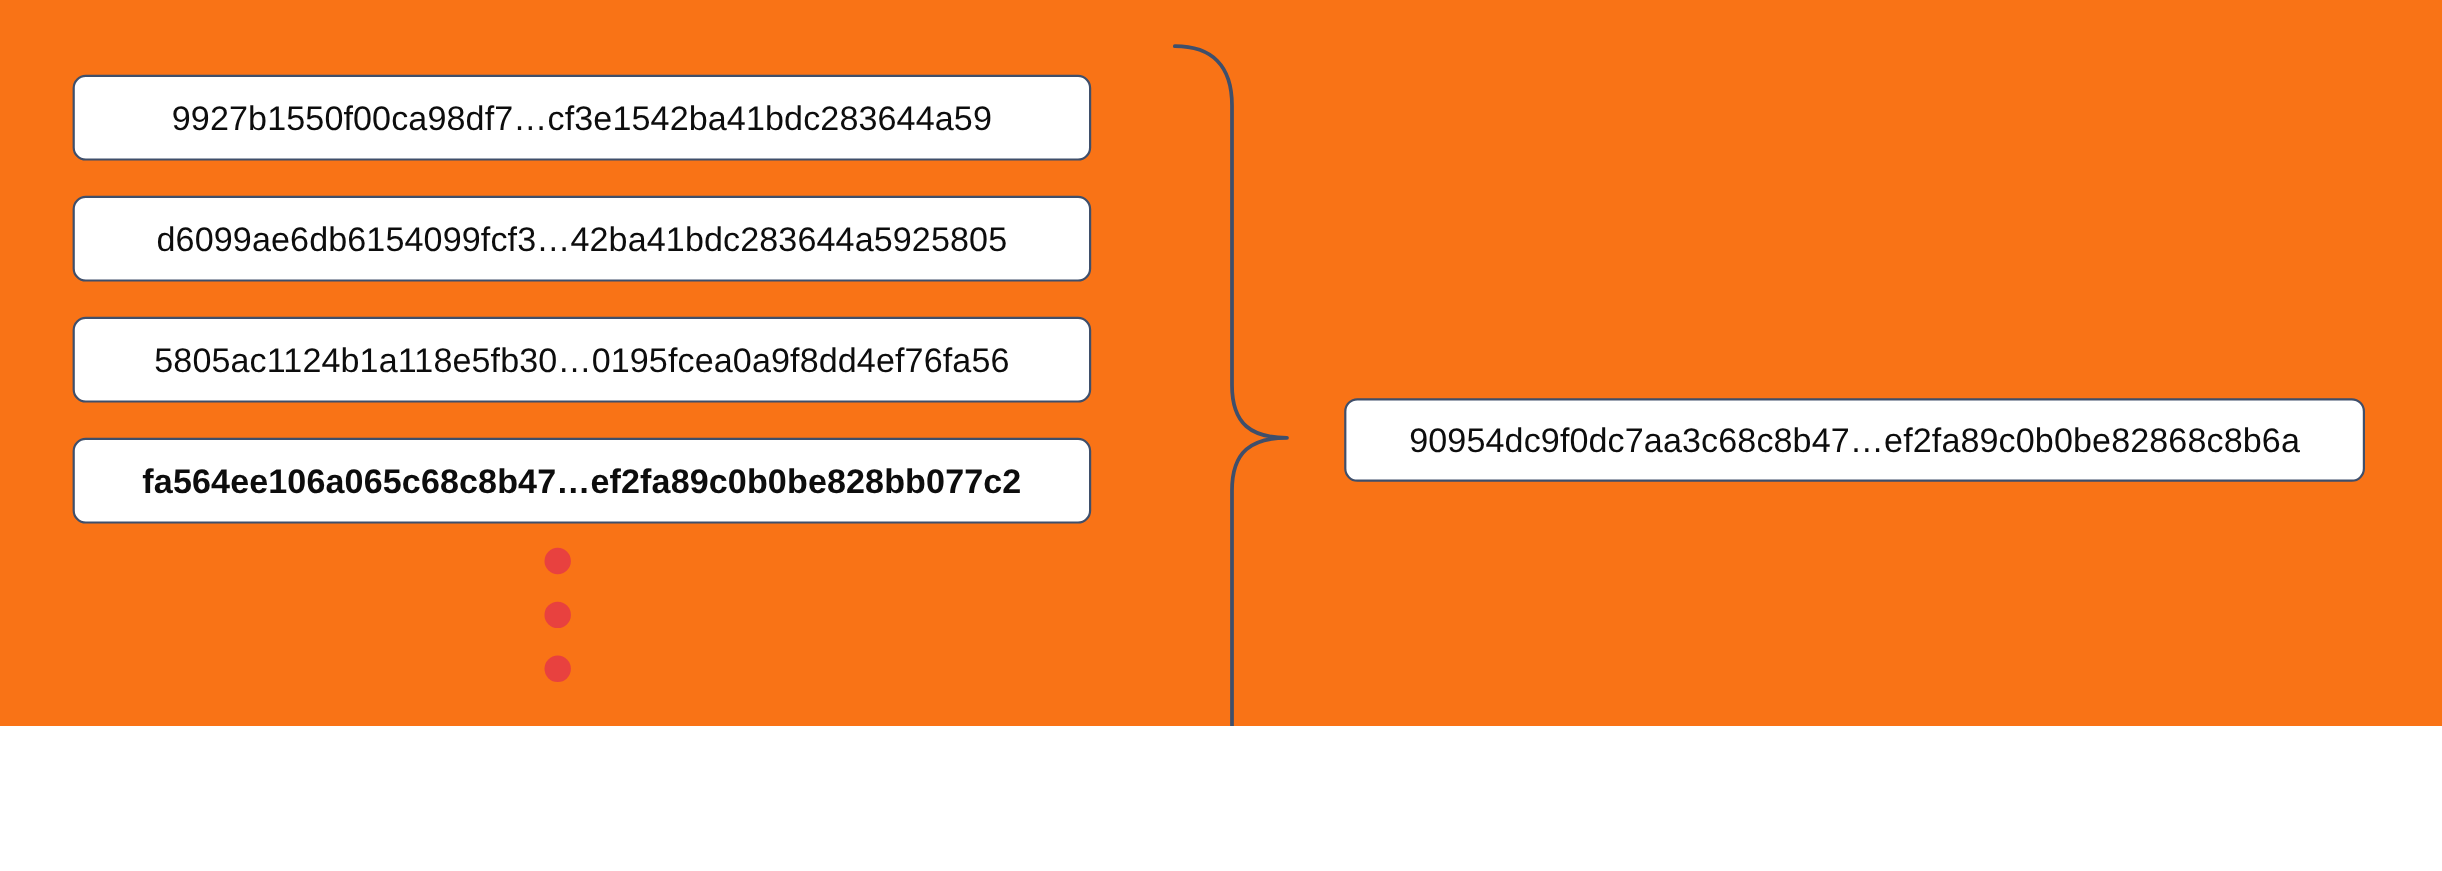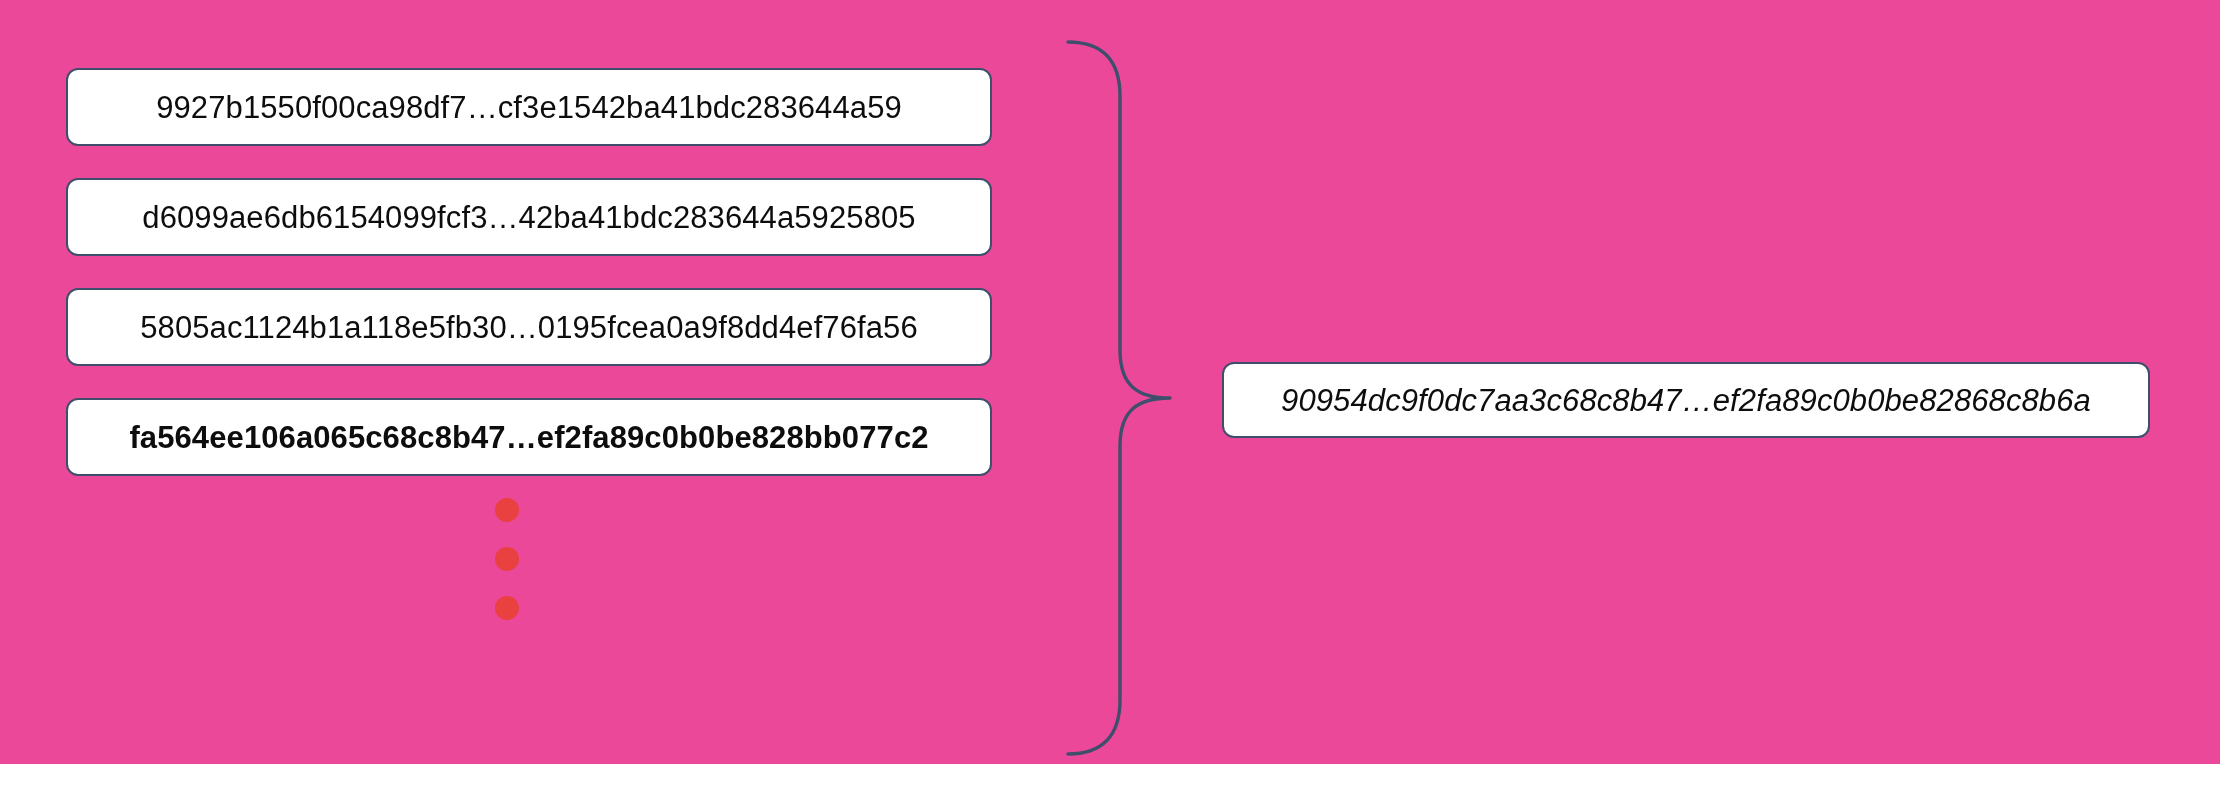--- a/index.html
+++ b/index.html
@@ -6,22 +6,22 @@
     margin: 0;
     padding: 0;
     background: #ffffff;
   }
   body {
     font-family: "Liberation Sans", sans-serif;
   }
   #canvas {
     position: relative;
     width: 2220px;
-    height: 764px;
-    background: #ec4899;
+    height: 660px;
+    background: #f97316;
     overflow: hidden;
   }
 
   
   .hash-box {
     position: absolute;
     box-sizing: border-box;
     border: 2.5px solid #3f4f6b;
     border-radius: 12px;
     background: #ffffff;
@@ -49,21 +49,20 @@
   .left-box-2 { top: 288px; }
   .left-box-3 { top: 398px; font-weight: bold; }
   .left-box-4 { top: 640px; }
 
   
   .right-box {
     left: 1222px;
     top: 362px;
     width: 928px;
     height: 76px;
-    font-style: italic;
   }
 
   
   .ellipsis {
     position: absolute;
     left: 495px;
     top: 498px;
     width: 26px;
     height: 122px;
   }

